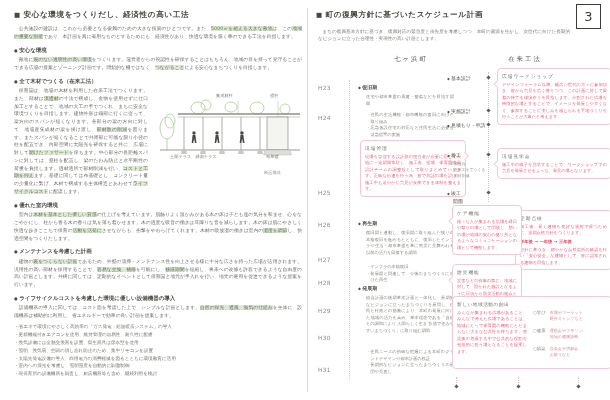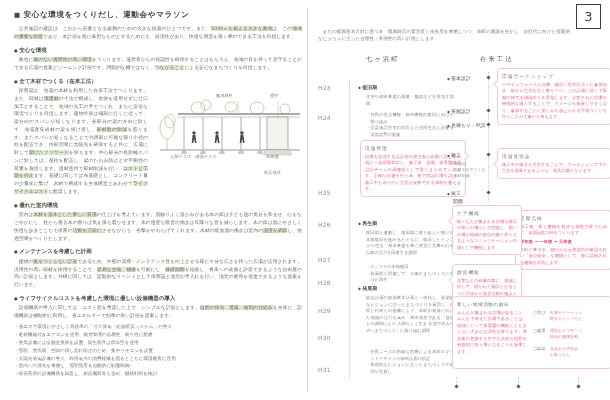--- a/index.html
+++ b/index.html
@@ -23,21 +23,21 @@
   .diagram-float{float:right;width:148px;height:94px;margin:1px 0 2px 6px;position:relative;text-indent:0;}
   .dlabel{position:absolute;font-size:4.2px;color:#7d7d77;white-space:nowrap;}
   .dcaption{color:#9a9a94;}
   
   .divider{position:absolute;left:307px;top:8px;height:384px;border-left:1px solid #dcdcd7;}
   .page-num{position:absolute;left:576px;top:4px;width:23px;height:23px;border:1.2px solid #3c3c38;
     font-size:13px;color:#3c3c38;display:flex;align-items:center;justify-content:center;}
   
   .col-right{position:absolute;left:316px;top:10px;width:284px;height:386px;}
   .r-intro{position:absolute;top:13px;left:2px;width:252px;font-size:4.6px;line-height:1.6;color:#7b7b75;text-align:justify;text-indent:4.6px;}
-  .col-head{position:absolute;top:45px;font-size:6.4px;letter-spacing:2px;color:#55554f;width:90px;}
+  .col-head{position:absolute;top:45px;font-size:6.4px;letter-spacing:2px;color:#55554f;width:90px;text-align:center;}
   .schedule{position:absolute;top:58px;left:0;width:284px;height:328px;}
   .yr{position:absolute;left:2px;font-size:5.8px;color:#8c8c86;letter-spacing:0.4px;}
   .vline{position:absolute;width:0;border-left:1px dotted #cfcfc9;}
   .vline.pink{border-left:1px dotted #e9bcc6;}
   .node{position:absolute;width:3px;height:3px;background:#5a5a54;transform:rotate(45deg);}
   .phase-name{position:absolute;font-size:5px;font-weight:bold;color:#55554f;white-space:nowrap;}
   .phase-name::before{content:"◆ ";font-size:3.8px;color:#55554f;}
   .ptext{position:absolute;font-size:4.2px;line-height:1.55;color:#85857f;text-align:justify;}
   .pbul div{padding-left:4.5px;text-indent:-4.5px;}
   .pbul div::before{content:"・";}
@@ -62,21 +62,21 @@
   .na-items{flex:1;}
   .na-item{display:flex;gap:4px;margin-bottom:6px;}
   .na-item .lbl{font-size:4.4px;color:#8a8a85;white-space:nowrap;}
   .na-item .lbl::before{content:"○";}
   .na-item .dsc{font-size:4.1px;line-height:1.5;color:#d98c9b;}
 </style>
 </head>
 <body>
 
 <div class="col-left">
-  <h1 class="sec-title">安心な環境をつくりだし、運動会やマラソン</h1>
+  <h1 class="sec-title">安心な環境をつくりだし、経済性の高い工法</h1>
   <p class="body"><span>公共施設の建設は、これから必要となる復興のための大きな投資のひとつです。また、</span><span class="hl">5000㎡を超える大きな敷地</span><span>は、この</span><span class="hl">地域の重要な財産</span><span>であり、本計画を真に有用なものとするためにも、経済性があり、快適な環境を築く事のできる工法を目指します。</span></p>
 
   <h2 class="sub">安心な環境</h2>
   <p class="body"><span>敷地に</span><span class="hl">裏のない透明性の高い環境</span><span>をつくります。運営者からの視認性を確保することはもちろん、地域の目を持って見守ることができる広場の提案とゾーニング計画です。閉鎖的な柵ではなく、</span><span class="hl">つながること</span><span>による安心なまちづくりを目指します。</span></p>
 
   <h2 class="sub">全て木材でつくる（在来工法）</h2>
   <p class="body">
     <span class="diagram-float">
       <svg viewBox="0 0 148 94" width="148" height="94">
         <g stroke="#aecb9c" fill="none" stroke-width="0.9" opacity="0.9">
@@ -144,20 +144,21 @@
     <li>太陽光発電設備の導入、商用電力の消費軽減を図るとともに環境教育に活用</li>
     <li>室内への採光を考慮し、照明照度を自動的に調整制御</li>
     <li>現保育所の設備機器を調査し、厨房機器等も含め、継続利用を検討</li>
   </ul>
 </div>
 
 <div class="divider"></div>
 <div class="page-num">3</div>
 
 <div class="col-right">
+  <h1 class="sec-title" style="position:absolute;top:0;left:0;">町の復興方針に基づいたスケジュール計画</h1>
   <p class="r-intro">まちの復興基本方針に基づき、復興対応の緊急度と優先度を考慮しつつ、本町の資源を生かし、次世代に向けた長期的なビジョンに立った合理性・実現性の高い計画とします。</p>
   <div class="col-head" style="left:50px;">七ヶ浜町</div>
   <div class="col-head" style="left:164px;">在来工法</div>
 
   <div class="schedule">
 
     <div class="vline" style="left:33px;top:12px;height:300px;"></div>
     <div class="vline pink" style="left:172px;top:4px;height:130px;"></div>
     <div class="vline pink" style="left:140px;top:309px;height:8px;"></div>
     <div class="vline pink" style="left:202px;top:309px;height:8px;"></div>

